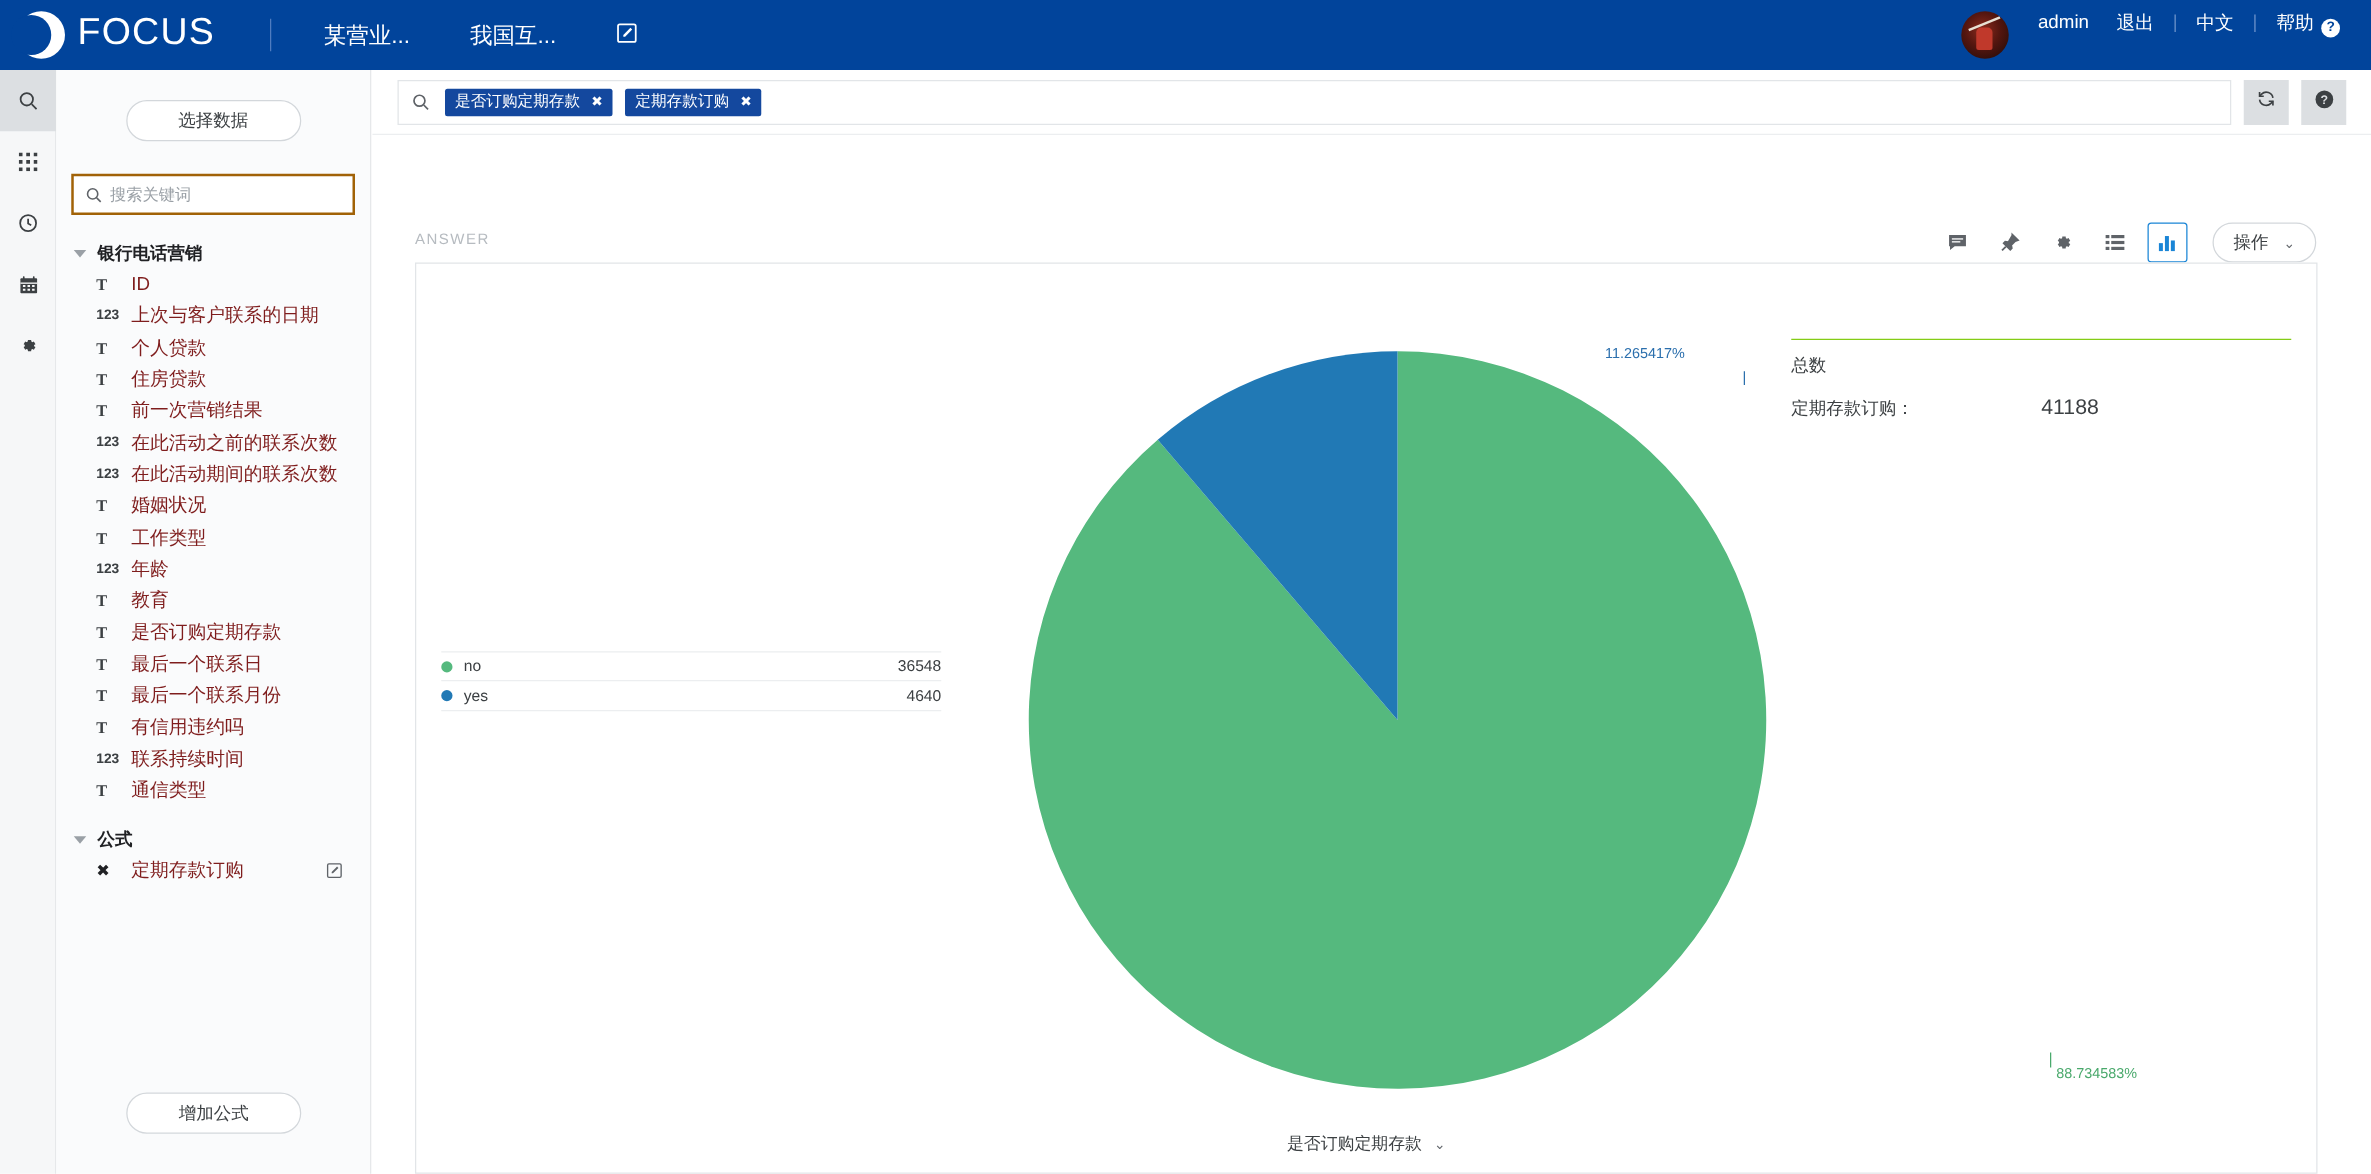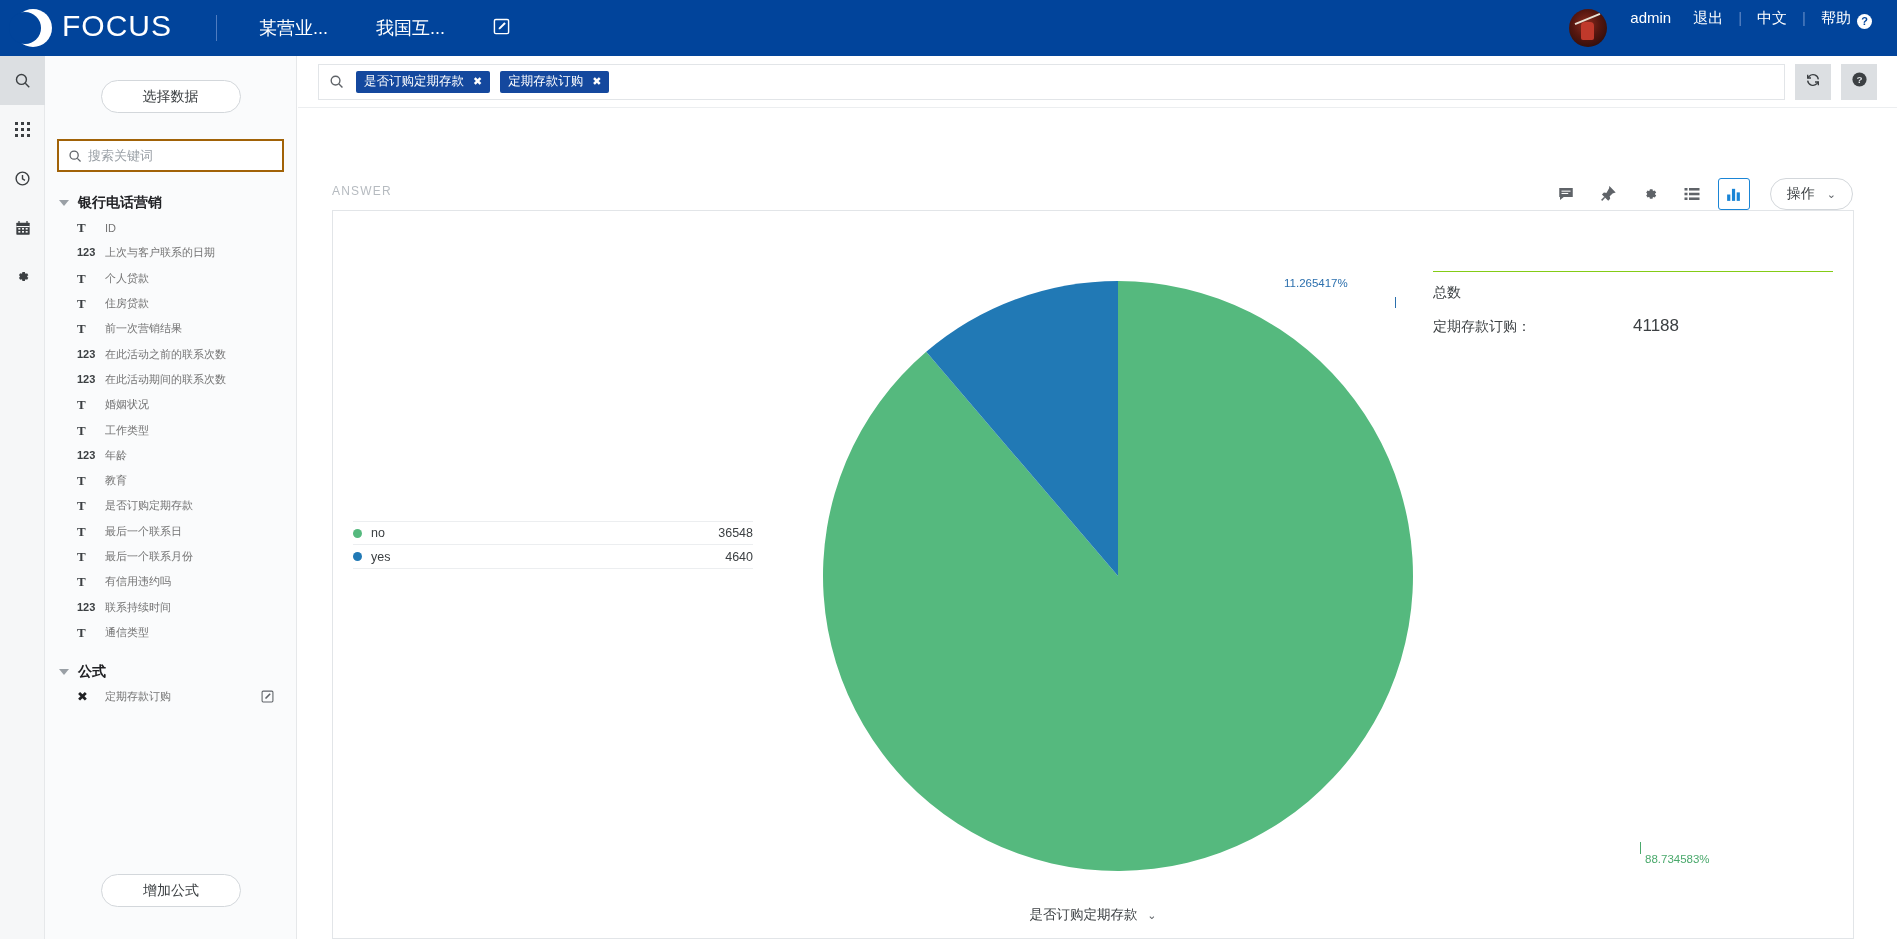--- a/index.html
+++ b/index.html
@@ -111,21 +111,21 @@
   .tree-group-label { font-size: 14px; color: #202124; font-weight: bold; }
   .tree-item {
     display: flex; align-items: center; height: 25.3px;
     padding-left: 32px; cursor: pointer; position: relative;
   }
   .type-icon {
     width: 28px; flex: none; font-size: 11px; font-weight: bold;
     color: #3c4043; line-height: 1;
   }
   .type-icon.txt { font-size: 13px; font-family: "Liberation Serif", serif; }
-  .tree-item-label { font-size: 11px; color: #737373; }
+  .tree-item-label { font-size: 15px; color: #7f1d1d; }
   .tree-item .edit-ico {
     position: absolute; right: 22px; color: #5f6368; font-size: 12px;
     display: flex;
   }
   .formula-x { color: #202124; font-weight: bold; font-size: 13px; }
   .add-formula {
     position: absolute; left: 56px; bottom: 32px; width: 140px; height: 33px;
     border: 1px solid #d3d7db; border-radius: 17px; background: #ffffff;
     color: #3c4043; font-size: 14px; cursor: pointer; font-family: inherit;
   }

